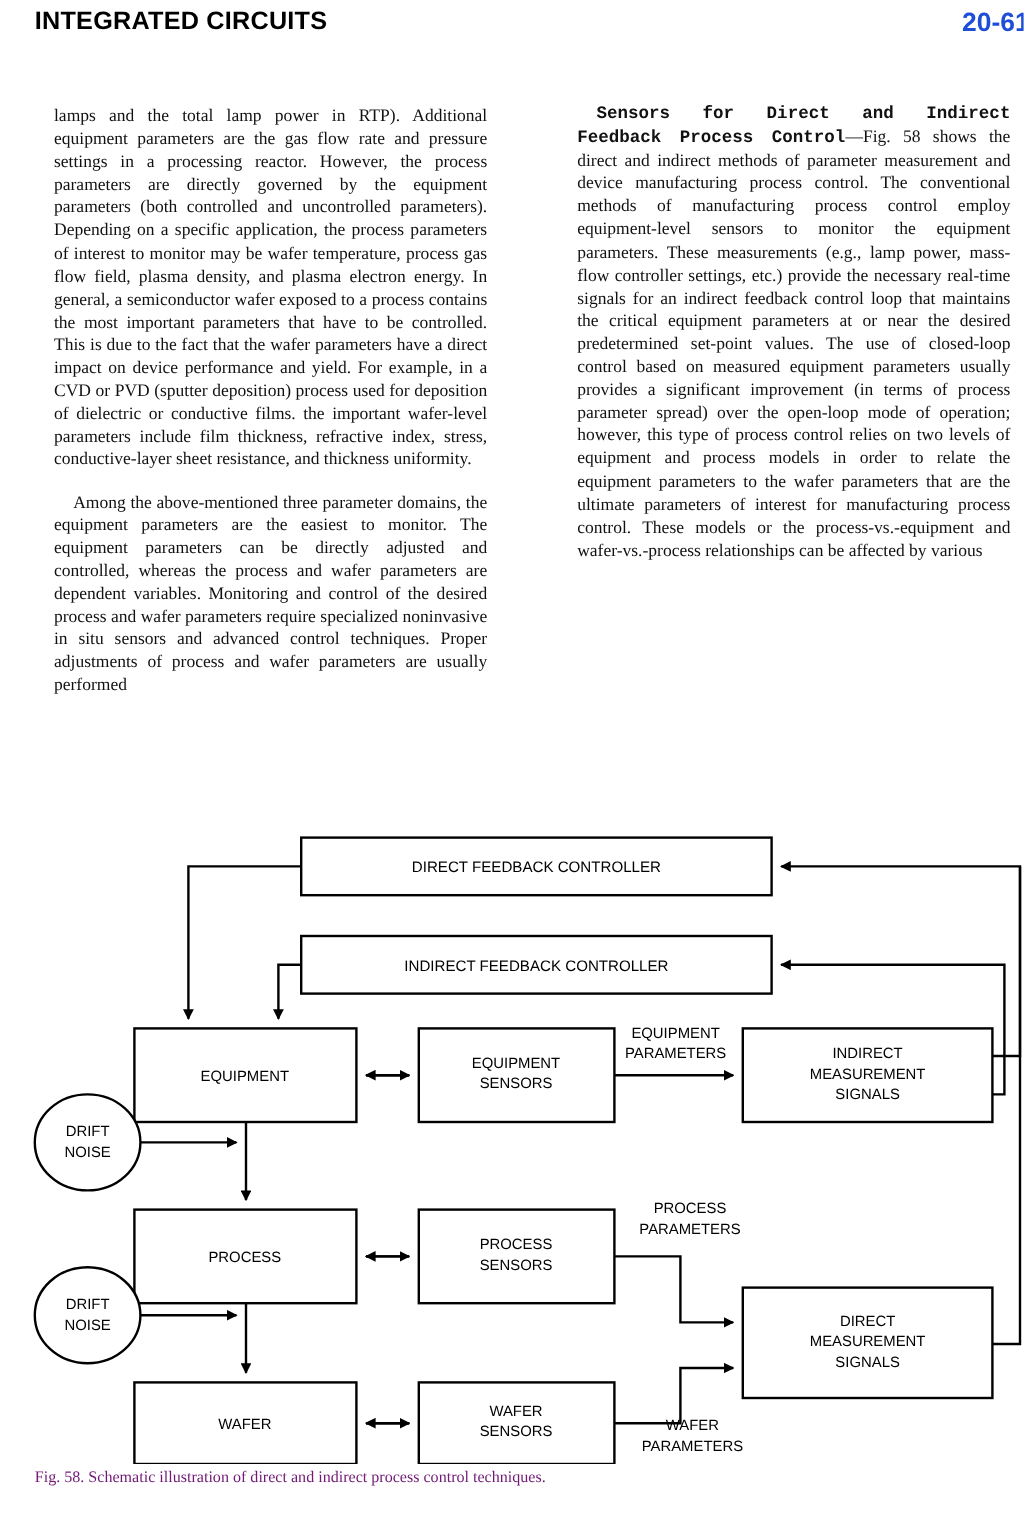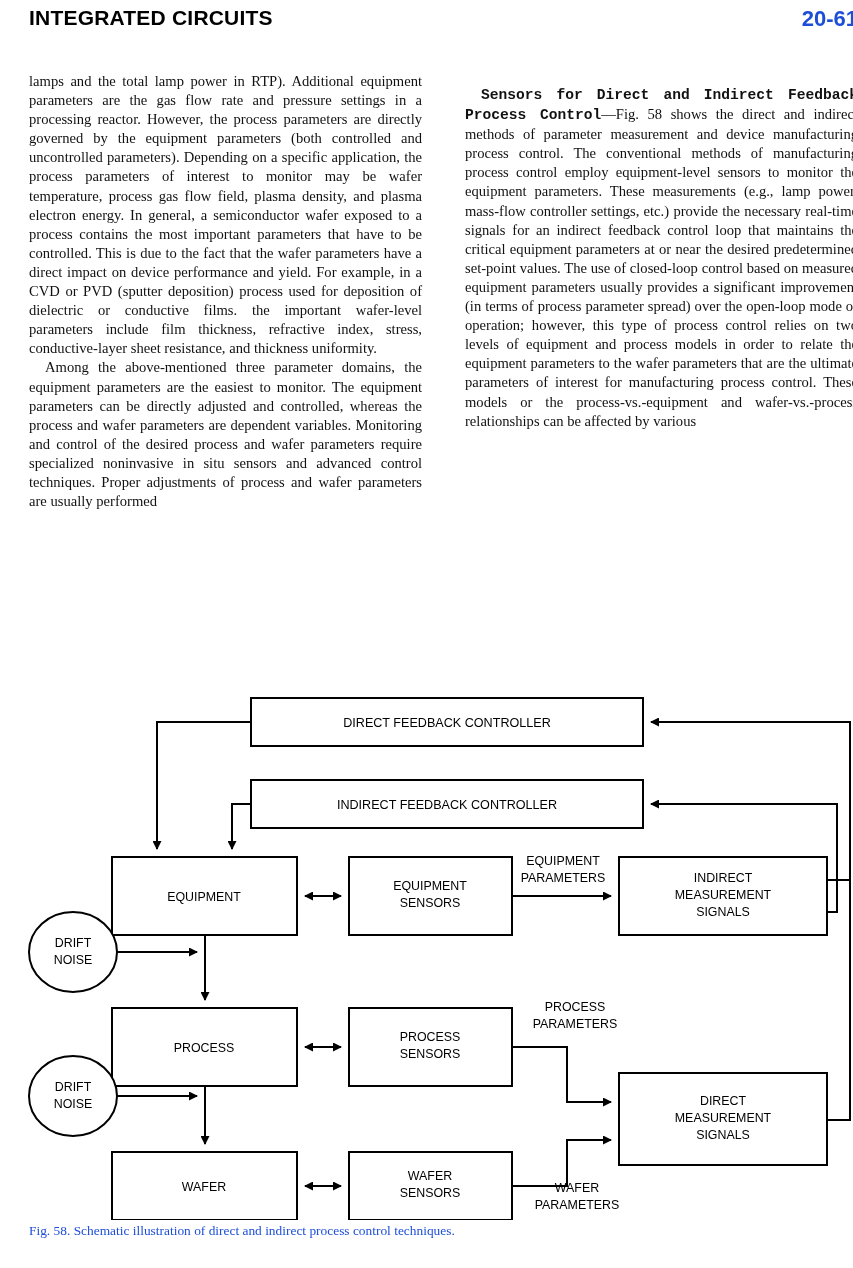--- a/index.html
+++ b/index.html
@@ -65,21 +65,21 @@
     font-size: 14.6px;
     line-height: 19.1px;
     text-align: justify;
     text-justify: inter-word;
     hyphens: manual;
   }
   .col.left { left: 0; }
   .col.right { left: 436px; }
 
   .col p {
-    margin: 0;
+    margin: 16px;
     text-indent: 0;
   }
   .col p.indent {
     text-indent: 16px;
   }
   .col p + p {
     margin-top: 0;
   }
   .col p.gap {
     margin-top: 13px;
@@ -100,21 +100,21 @@
   .figure svg {
     display: block;
   }
   .fig-caption {
     position: absolute;
     left: 12px;
     top: 1222px;
     width: 800px;
     font-size: 13.4px;
     line-height: 17px;
-    color: #1d4ed8;
+    color: #701a75;
   }
 
   .box-label {
     font-family: "Liberation Sans", sans-serif;
     font-size: 12.4px;
     fill: #000;
   }
   .edge-label {
     font-family: "Liberation Sans", sans-serif;
     font-size: 12.4px;

